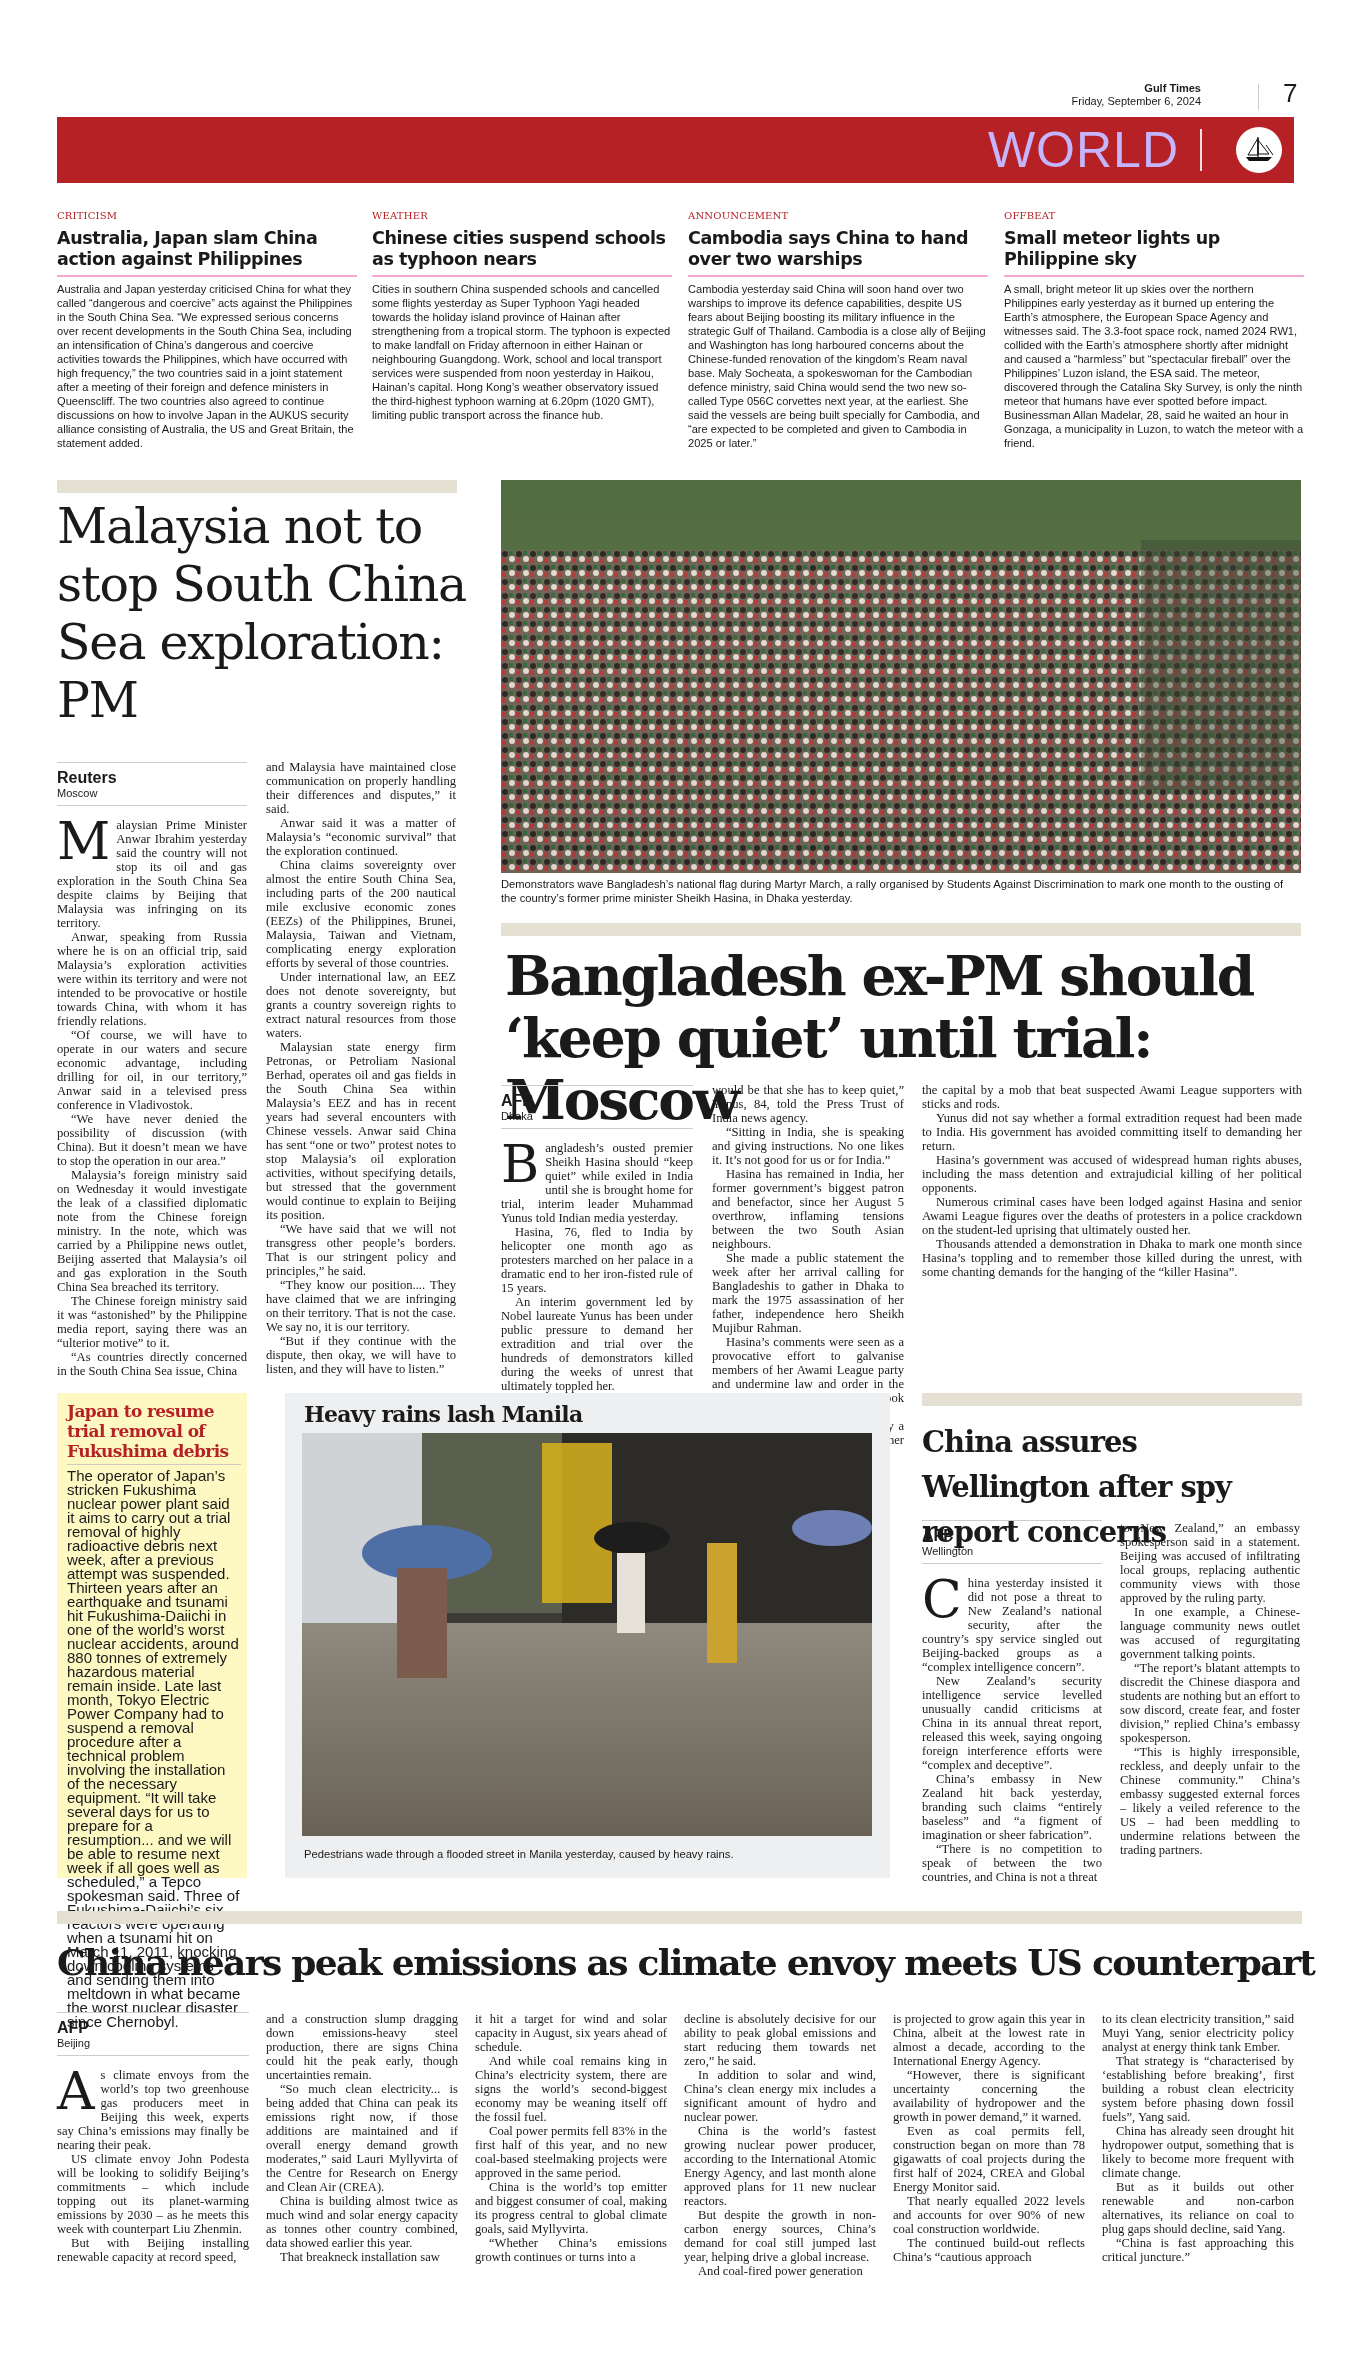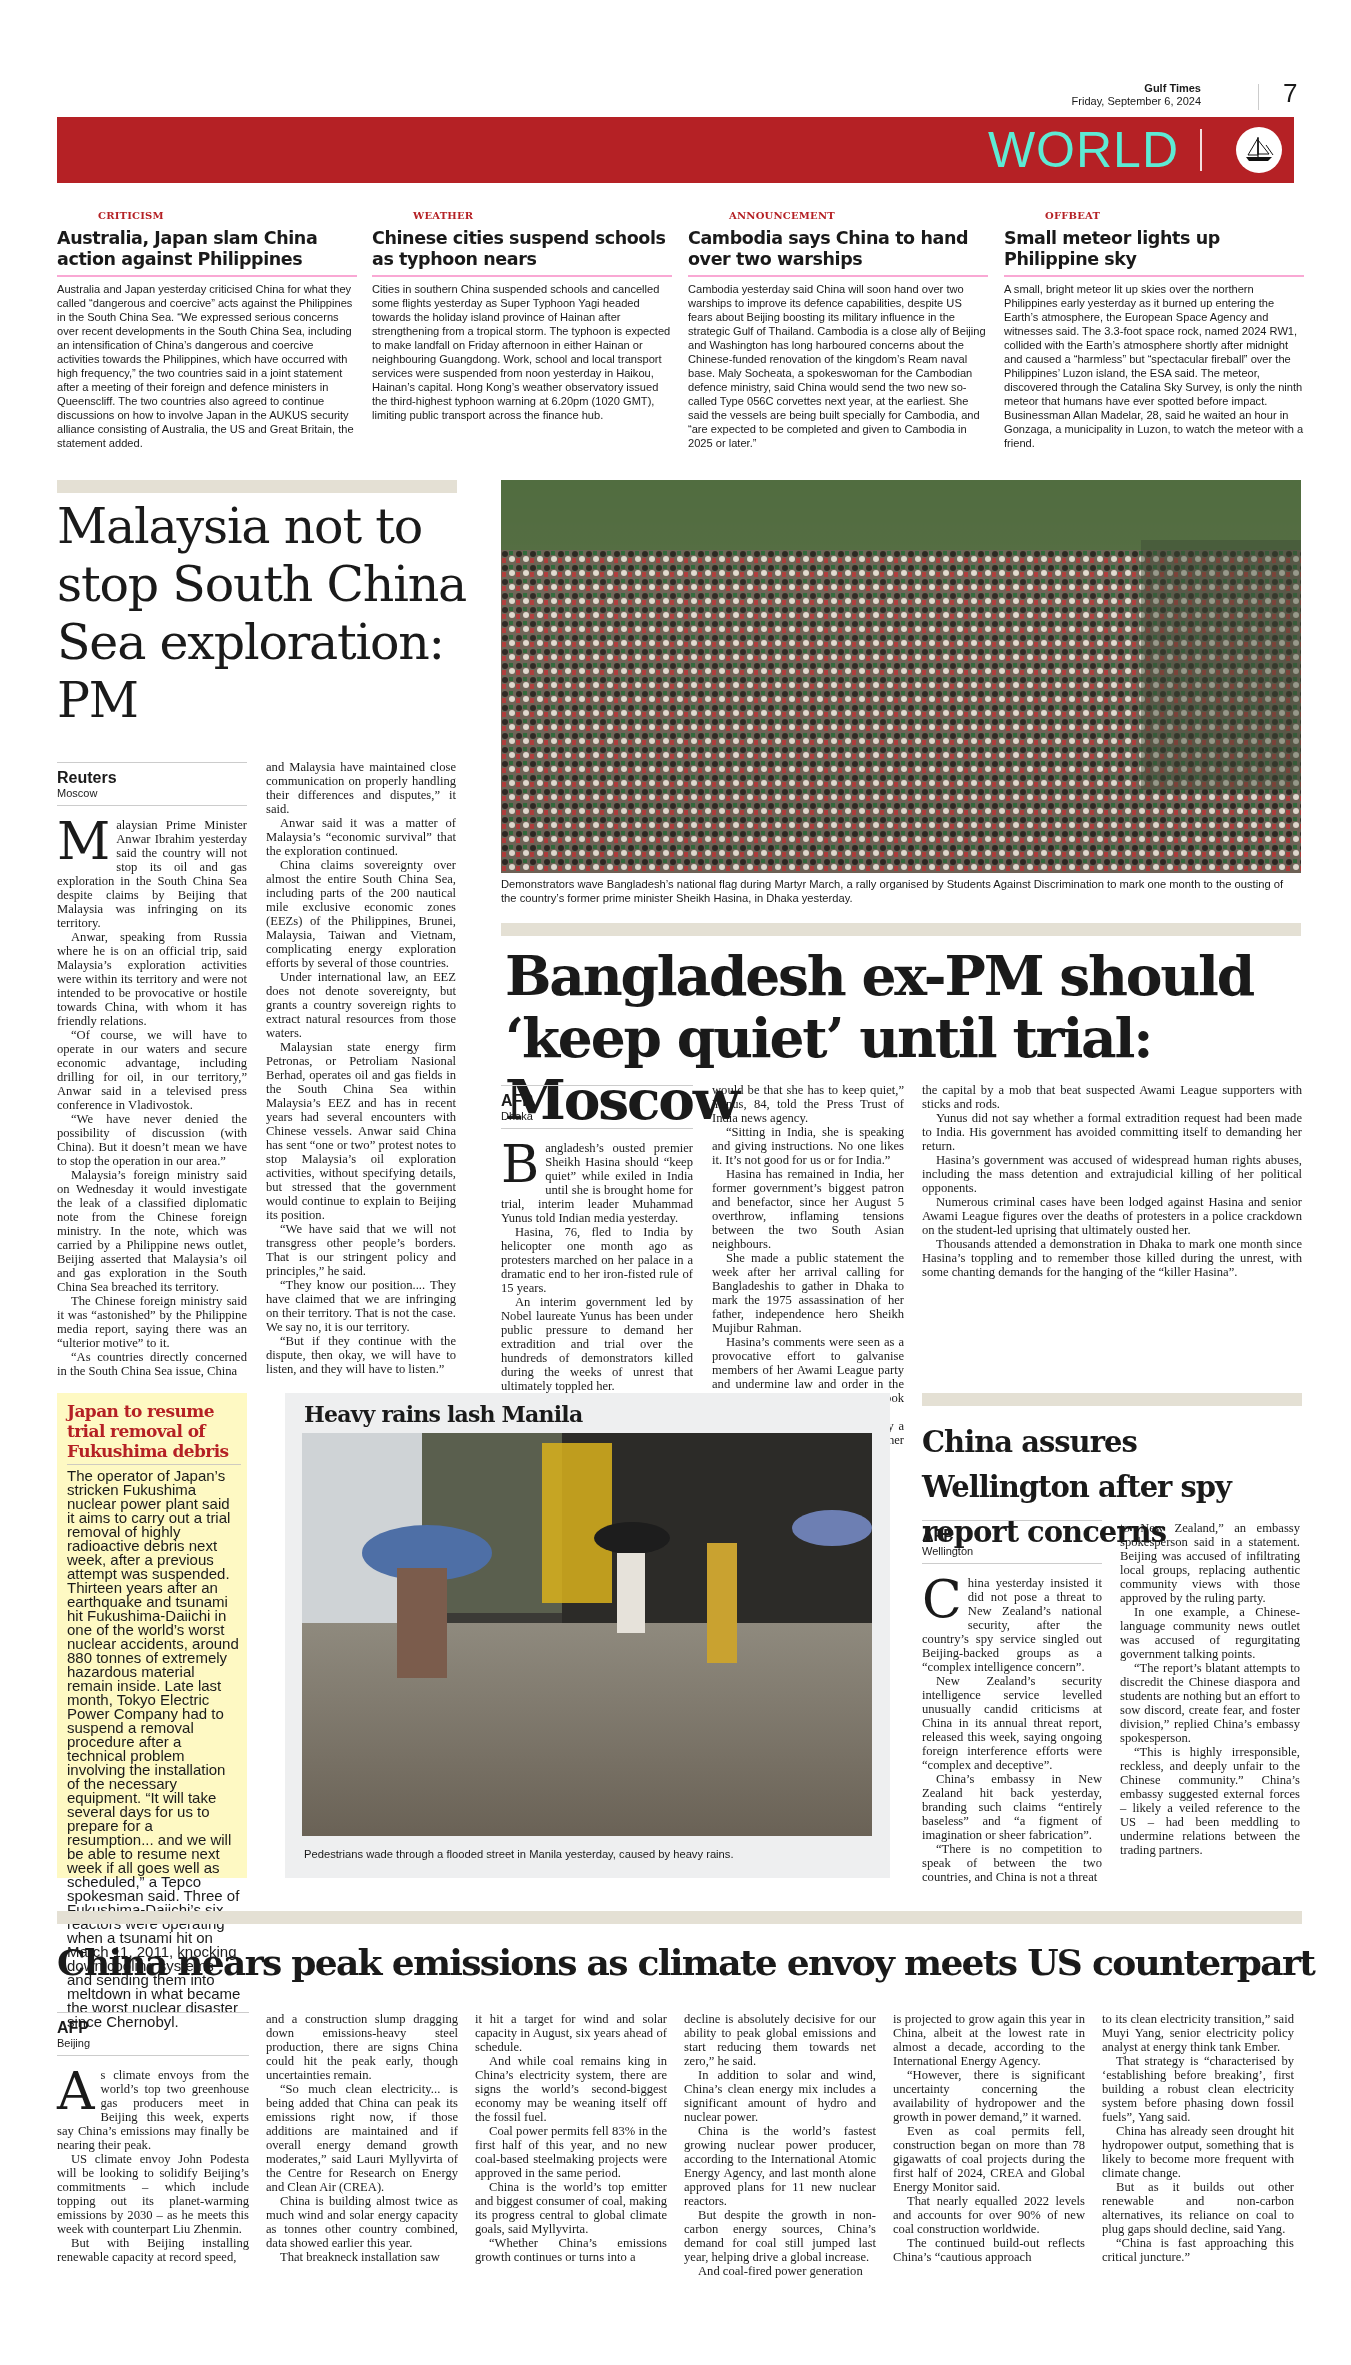--- a/index.html
+++ b/index.html
@@ -6,27 +6,27 @@
   html, body { background: #ffffff; }
   body { width: 1351px; height: 2365px; position: relative; overflow: hidden; color: #1a1a1a; font-family: "DejaVu Serif", serif; }
 
   
   .masthead-info { position: absolute; right: 150px; top: 82px; text-align: right; font-family: "Liberation Sans", sans-serif; line-height: 13px; }
   .masthead-info .paper { font-weight: bold; font-size: 11px; text-align: right; }
   .masthead-info .date { font-size: 11px; }
   .header-sep { position: absolute; left: 1258px; top: 84px; width: 1px; height: 26px; background: #cccccc; }
   .page-num { position: absolute; left: 1283px; top: 78px; font-family: "Liberation Sans", sans-serif; font-size: 26px; }
   .section-bar { position: absolute; left: 57px; top: 117px; width: 1237px; height: 66px; background: #b52125; }
-  .section-title { position: absolute; right: 115px; top: 4px; font-family: "Liberation Sans", sans-serif; font-size: 50px; color: #5eead4; letter-spacing: 1px; font-weight: 300; }
+  .section-title { position: absolute; right: 115px; top: 4px; font-family: "Liberation Sans", sans-serif; font-size: 50px; color: #c4b5fd; letter-spacing: 1px; font-weight: 300; }
   .section-sep { position: absolute; right: 92px; top: 12px; width: 2px; height: 42px; background: #fff; opacity: .85; }
   .logo { position: absolute; right: 12px; top: 10px; width: 46px; height: 46px; border-radius: 50%; background: #fff; }
 
   
   .brief { position: absolute; top: 210px; width: 300px; font-family: "Liberation Sans", sans-serif; }
-  .brief .kicker { font-family: "DejaVu Serif", serif; font-weight: bold; font-size: 10px; color: #b52125; letter-spacing: .2px; margin-left: 41px; }
+  .brief .kicker { font-family: "DejaVu Serif", serif; font-weight: normal; font-size: 10px; color: #b52125; letter-spacing: .2px; }
   .brief h3 { font-family: "DejaVu Sans", sans-serif; font-weight: bold; font-size: 17.5px; line-height: 21px; margin-top: 7px; letter-spacing: -.4px; padding-bottom: 5px; border-bottom: 2px solid #f9a8d4; }
   .brief p { font-size: 11.1px; line-height: 14px; margin-top: 5px; }
 
   .rule-beige { position: absolute; background: #e4e0d4; }
 
   
   .big-serif { font-family: "DejaVu Serif", serif; font-weight: normal; }
   .mal-head { position: absolute; left: 57px; top: 498px; width: 410px; font-size: 49px; line-height: 58px; letter-spacing: -1.2px; }
   .byline { position: absolute; font-family: "Liberation Sans", sans-serif; border-top: 1px solid #ccc; border-bottom: 1px solid #ccc; padding: 6px 0 6px 0; }
   .byline .agency { font-weight: bold; font-size: 16px; }

